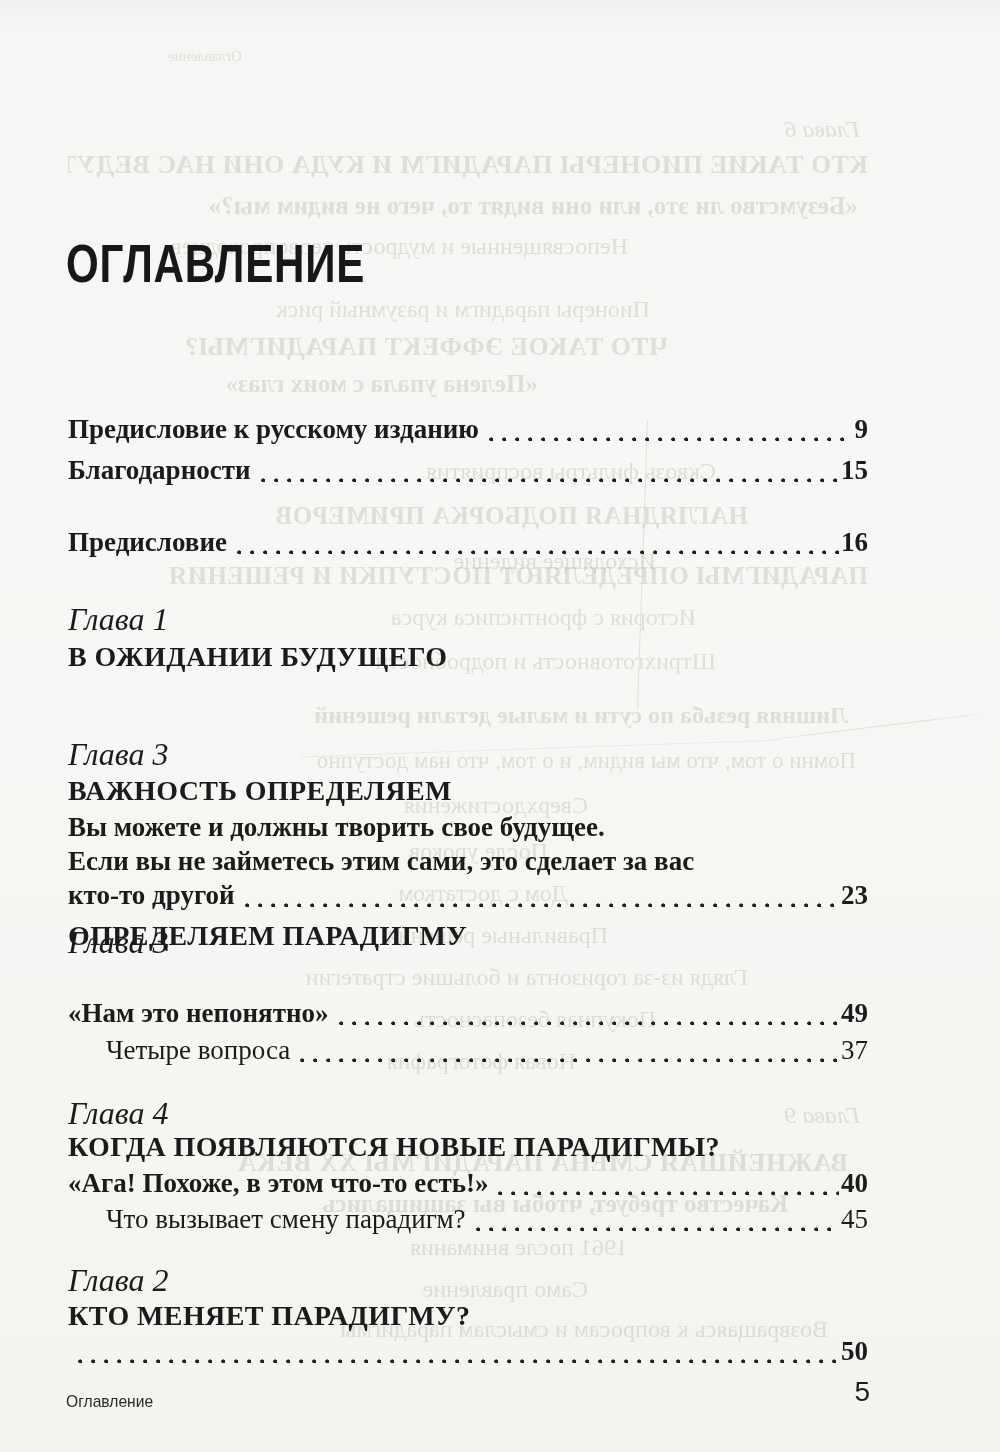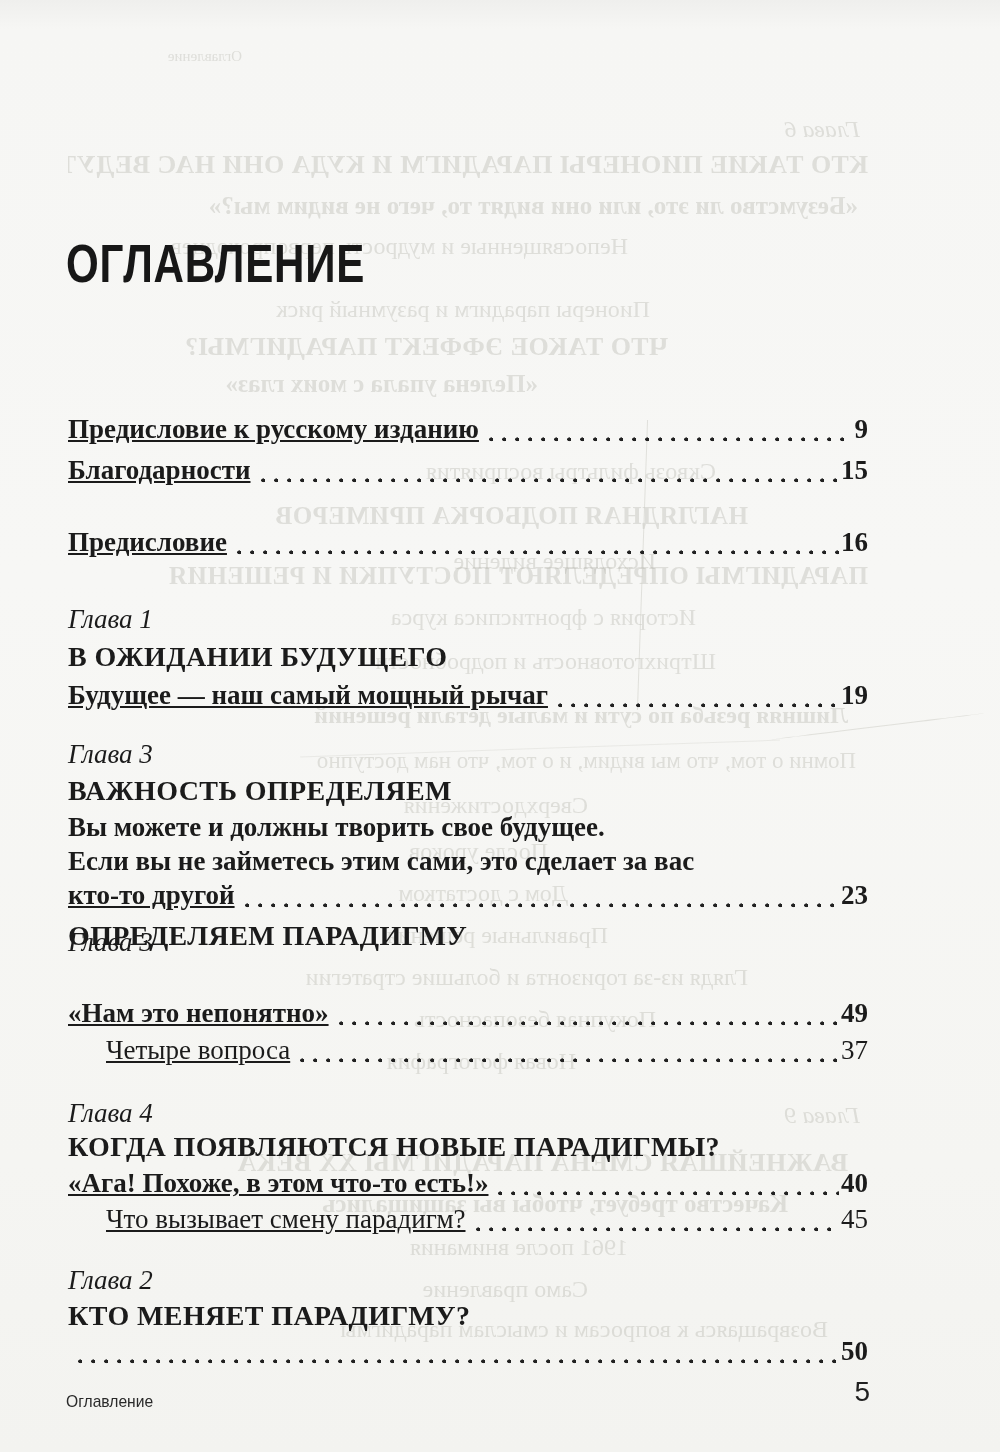--- a/index.html
+++ b/index.html
@@ -28,28 +28,28 @@
     position:absolute;left:66px;top:234px;margin:0;
     font-family:"Liberation Sans","DejaVu Sans",sans-serif;
     font-weight:bold;font-size:54px;line-height:1.1;letter-spacing:1px;
     transform:scale(0.78,1);transform-origin:left top;color:#171717;
   }
   .row{
     position:absolute;left:68px;width:800px;display:flex;align-items:baseline;
     font-weight:bold;font-size:27px;line-height:34px;white-space:nowrap;
   }
   .row.sub{left:106px;width:762px;font-weight:normal;}
-  .row .txt{flex:0 0 auto;text-decoration:underline;}
+  .row .txt{flex:0 0 auto;}
   .leader{
     flex:1 1 auto;align-self:flex-end;height:5px;margin:0 2px 4px 10px;min-width:20px;
     background:radial-gradient(circle at 2.2px 2.4px,#212121 1.8px,rgba(0,0,0,0) 2.15px);
     background-size:13px 5px;background-repeat:repeat-x;background-position:left bottom;
   }
   .pg{flex:0 0 auto;}
-  .glava{position:absolute;left:68px;font-style:italic;font-size:27px;line-height:32px;}
+  .glava{position:absolute;left:68px;font-style:italic;font-size:32px;line-height:32px;}
   .chap-head{position:absolute;left:68px;font-weight:bold;font-size:28px;line-height:34px;letter-spacing:0.4px;white-space:nowrap;}
   .plain{position:absolute;left:68px;font-weight:bold;font-size:27px;line-height:34px;white-space:nowrap;}
   .footer-label{
     position:absolute;left:66px;top:1392px;
     font-family:"Liberation Sans","DejaVu Sans",sans-serif;font-size:17px;color:#2a2a2a;
     transform:scale(0.92,1);transform-origin:left top;
   }
   .footer-page{
     position:absolute;left:840px;top:1376px;width:30px;text-align:right;
     font-family:"Liberation Sans","DejaVu Sans",sans-serif;font-size:28px;color:#1f1f1f;
@@ -108,25 +108,20 @@
     <span class="pg">15</span>
   </div>
   <div class="row" style="top:525px">
     <span class="txt">Предисловие</span>
     <span class="leader"></span>
     <span class="pg">16</span>
   </div>
 
   <div class="glava" style="top:603px">Глава 1</div>
   <div class="chap-head" style="top:640px">В ОЖИДАНИИ БУДУЩЕГО</div>
-  <div class="row" style="top:678px">
-    <span class="txt">Будущее — наш самый мощный рычаг</span>
-    <span class="leader"></span>
-    <span class="pg">19</span>
-  </div>
 
   <div class="glava" style="top:738px">Глава 3</div>
   <div class="chap-head" style="top:774px">ВАЖНОСТЬ ОПРЕДЕЛЯЕМ</div>
   <div class="plain" style="top:810px">Вы можете и должны творить свое будущее.</div>
   <div class="plain" style="top:844px">Если вы не займетесь этим сами, это сделает за вас</div>
   <div class="row" style="top:878px">
     <span class="txt">кто-то другой</span>
     <span class="leader"></span>
     <span class="pg">23</span>
   </div>

